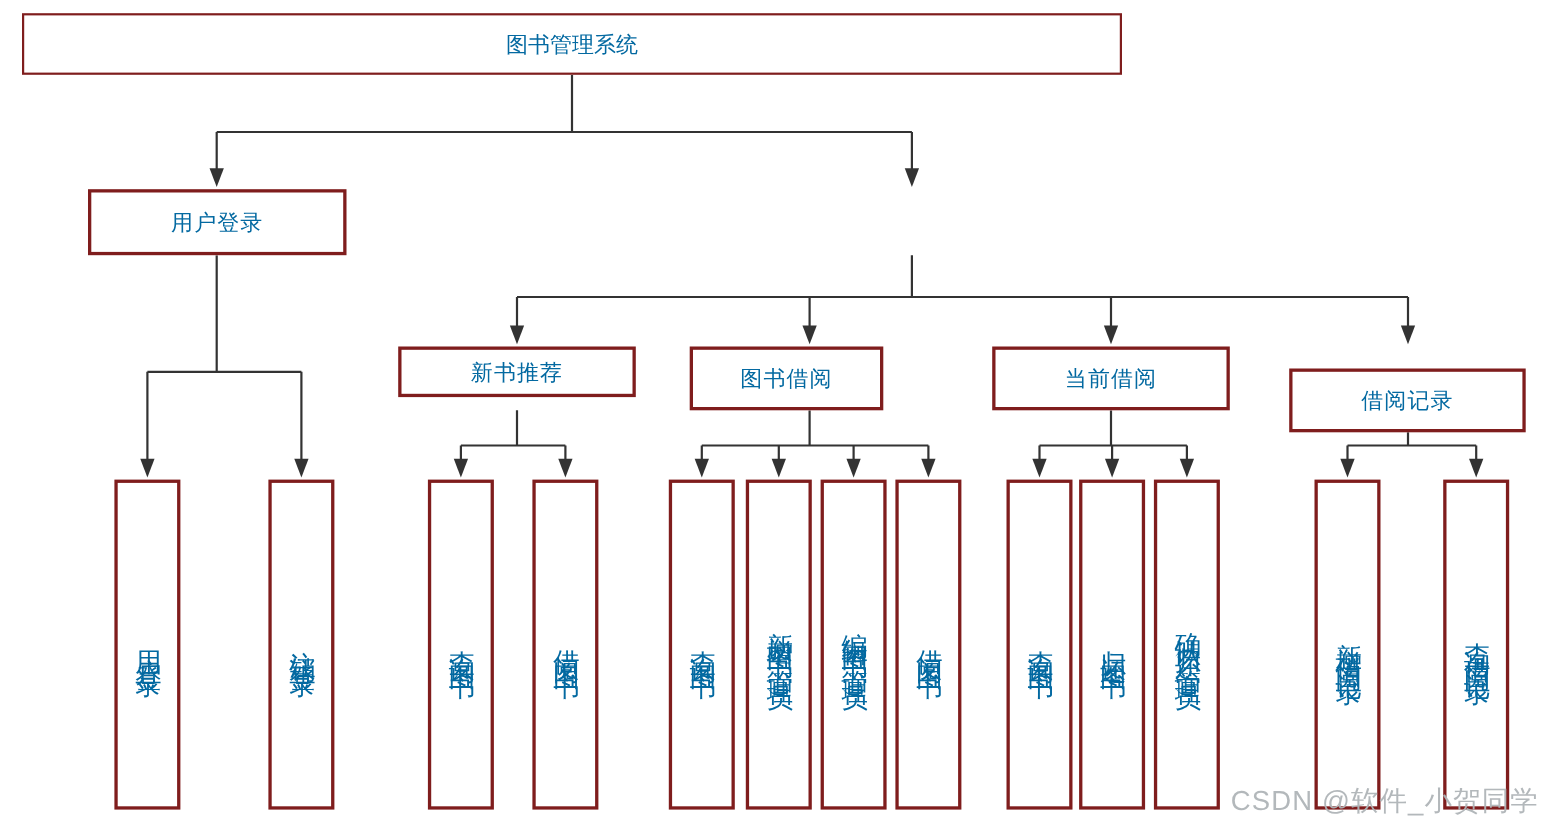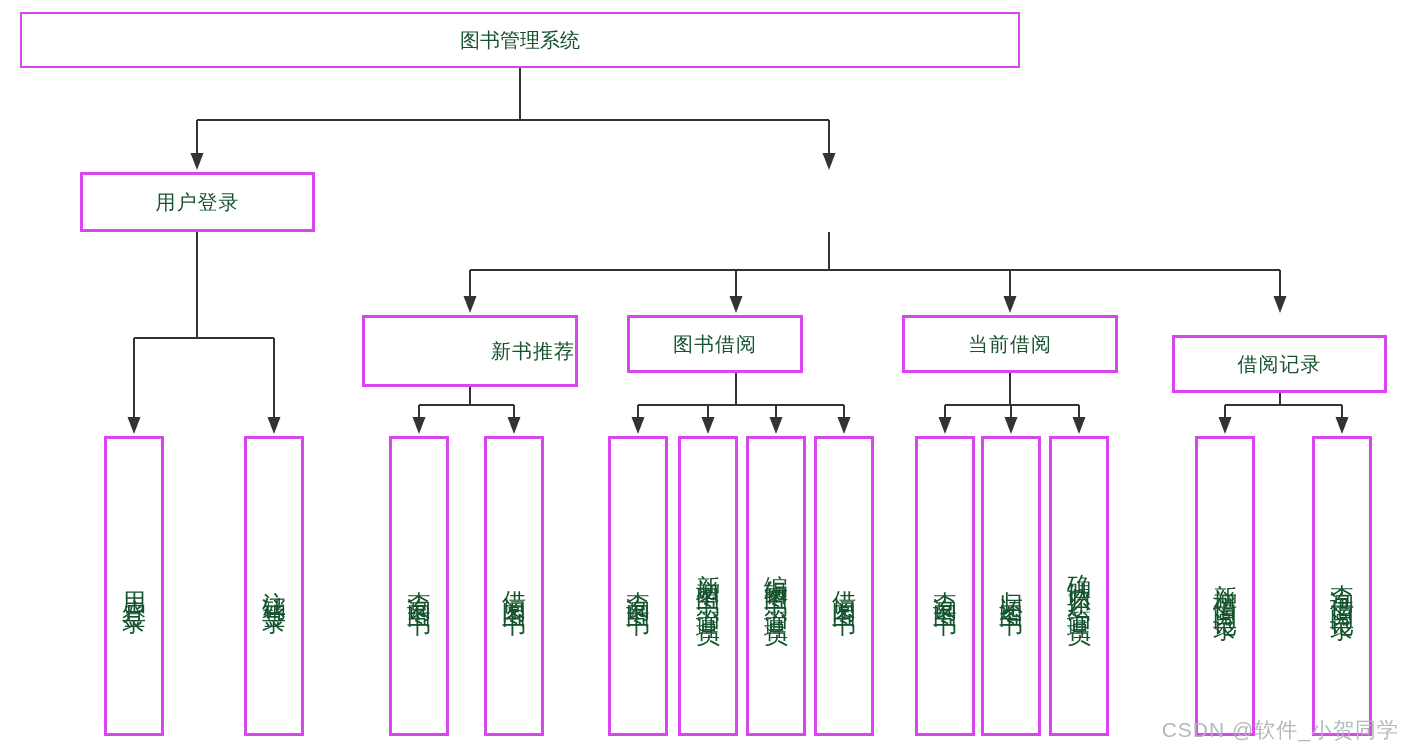--- a/index.html
+++ b/index.html
@@ -17,26 +17,26 @@
   }
   #connectors {
     position: absolute;
     left: 0; top: 0;
     width: 1405px;
     height: 747px;
   }
   .box {
     position: absolute;
     background: #ffffff;
-    border: 3px solid #d946ef;
+    border: 3px solid #7f1d1d;
     box-sizing: border-box;
     display: flex;
     align-items: center;
     justify-content: center;
-    color: #14532d;
+    color: #0369a1;
   }
   .hbox {
     font-size: 20px;
     letter-spacing: 1px;
   }
   .rootbox {
     border-width: 2px;
     font-size: 20px;
   }
   .leafbox {
@@ -49,21 +49,21 @@
     text-orientation: mixed;
     font-size: 24px;
     line-height: 1;
     letter-spacing: 7px;
     white-space: nowrap;
   }
   #watermark {
     position: absolute;
     right: 6px;
     bottom: 3px;
-    font-size: 21px;
+    font-size: 25px;
     color: rgba(175, 180, 183, 0.95);
     letter-spacing: 1px;
     z-index: 5;
     text-align: right;
   }
   svg line, svg path {
     stroke: #333333;
     stroke-width: 2;
     fill: none;
   }
@@ -114,21 +114,21 @@
   </svg>
 
   <div class="box rootbox" style="left:20px; top:12px; width:1000px; height:56px;">
     <span>图书管理系统</span>
   </div>
 
   <div class="box hbox" style="left:80px; top:172px; width:235px; height:60px;">
     <span>用户登录</span>
   </div>
 
-  <div class="box hbox" style="left:362px; top:315px; width:216px; height:72px;justify-content:flex-end;">
+  <div class="box hbox" style="left:362px; top:315px; width:216px; height:46px;">
     <span>新书推荐</span>
   </div>
   <div class="box hbox" style="left:627px; top:315px; width:176px; height:58px;">
     <span>图书借阅</span>
   </div>
   <div class="box hbox" style="left:902px; top:315px; width:216px; height:58px;">
     <span>当前借阅</span>
   </div>
   <div class="box hbox" style="left:1172px; top:315px; width:215px; height:58px;margin-top:20px;">
     <span>借阅记录</span>

